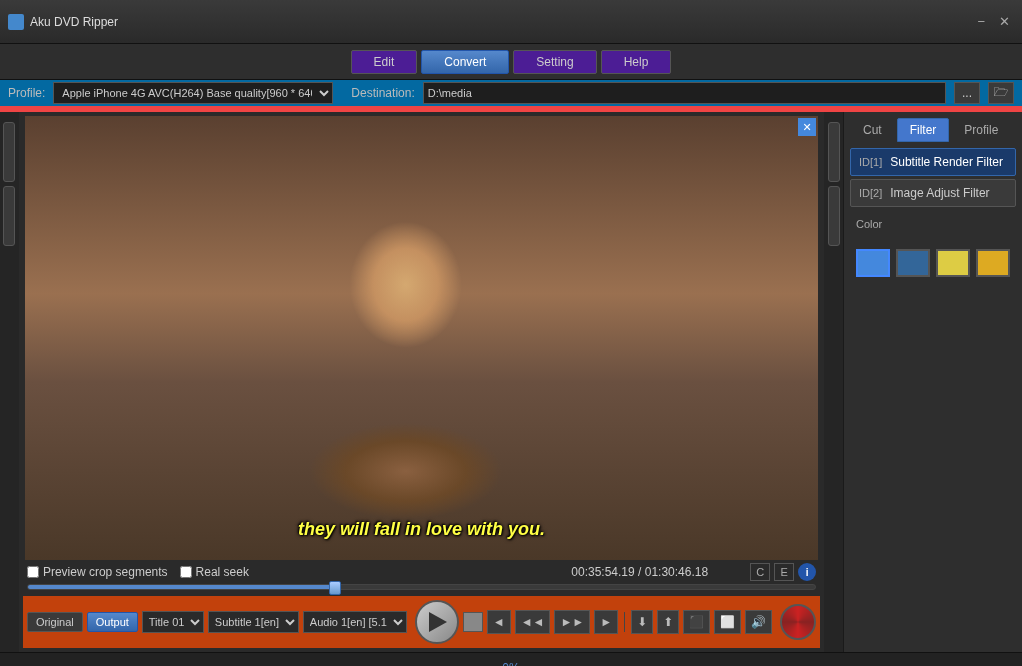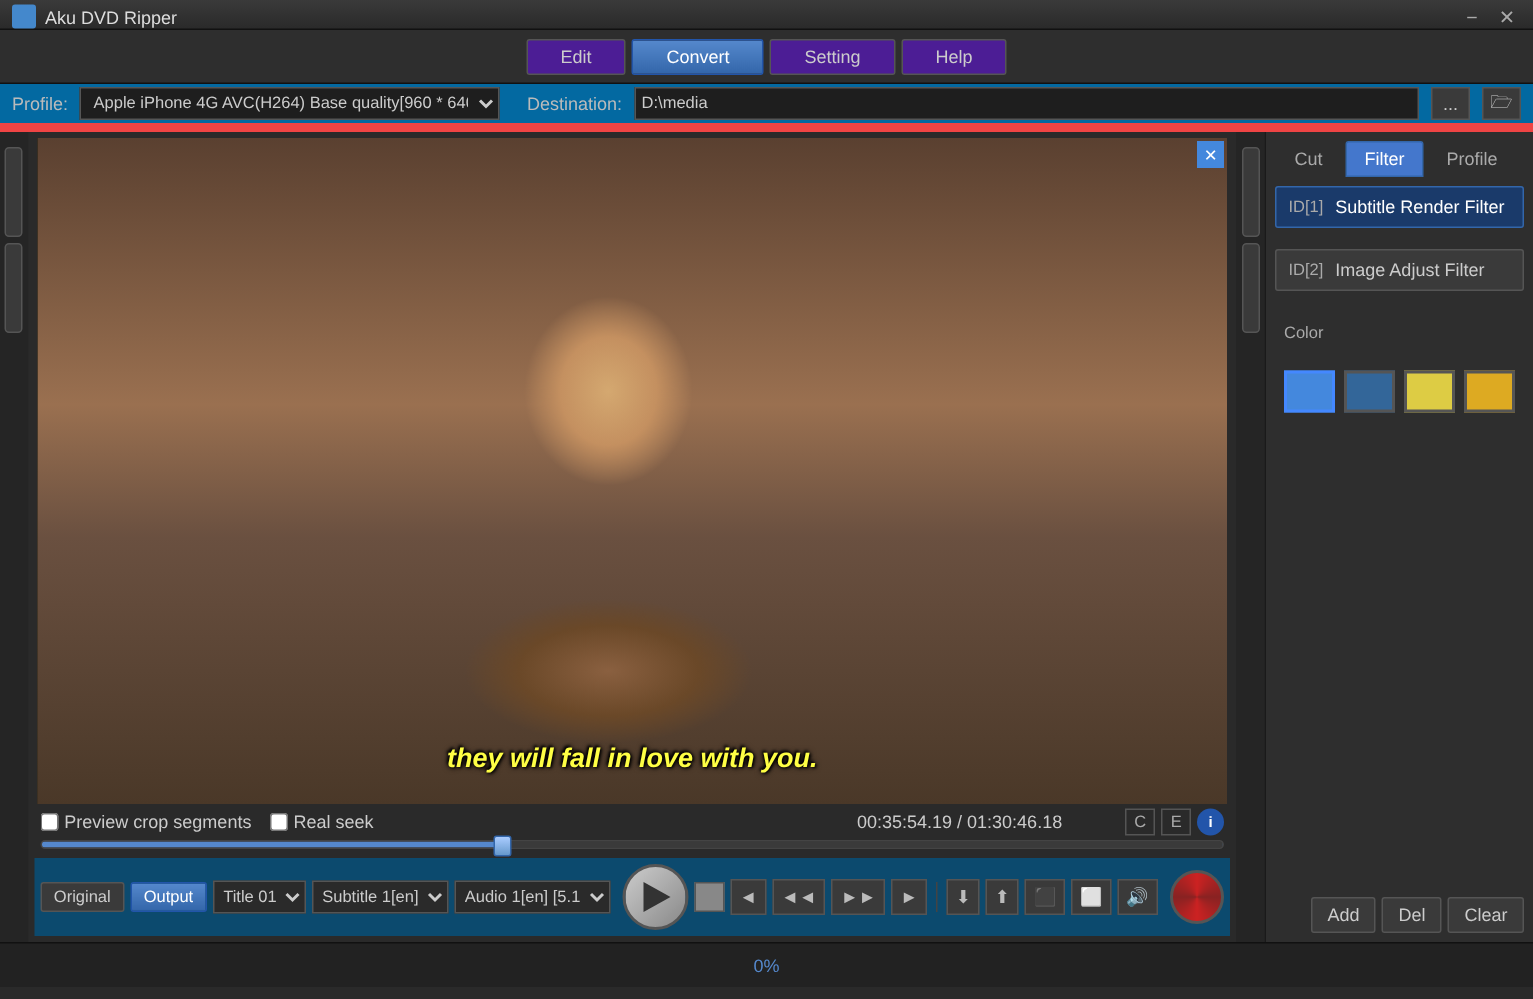--- a/index.html
+++ b/index.html
@@ -9,23 +9,23 @@
       font-size: 12px;
       color: #ccc;
       width: 1022px;
       height: 666px;
       overflow: hidden;
     }
 
     
     #titlebar {
       background: linear-gradient(to bottom, #3a3a3a, #2a2a2a);
-      height: 20px;
-      display: flex;
-      align-items: flex-end;
+      height: 44px;
+      display: flex;
+      align-items: center;
       padding: 0 8px;
       border-bottom: 1px solid #111;
     }
     #titlebar .app-icon {
       width: 16px; height: 16px;
       background: #4488cc;
       border-radius: 2px;
       margin-right: 6px;
       flex-shrink: 0;
     }
@@ -238,21 +238,21 @@
       border-radius: 2px;
       transform: translateX(-50%);
     }
 
     
     #playback-row {
       display: flex;
       align-items: center;
       padding: 4px 4px;
       gap: 4px;
-      background: #0c4a6e;
+      background: #c2410c;
     }
     .original-btn {
       background: #3a3a3a;
       border: 1px solid #555;
       color: #ccc;
       padding: 3px 8px;
       font-size: 11px;
       cursor: pointer;
       border-radius: 2px;
     }
@@ -343,21 +343,21 @@
 
     #panel-content {
       flex: 1;
       padding: 6px;
     }
 
     .filter-item {
       display: flex;
       align-items: center;
       padding: 6px 8px;
-      margin-bottom: 14px;
+      margin-bottom: 3px;
       background: #3a3a3a;
       border: 1px solid #555;
       border-radius: 2px;
       cursor: pointer;
       font-size: 12px;
       color: #ccc;
     }
     .filter-item.selected {
       background: #1a3a6a;
       border-color: #3366aa;
@@ -560,23 +560,18 @@
         <div class="color-label">Color</div>
         <div class="color-swatches">
           <div class="swatch selected" style="background:#4488dd;"></div>
           <div class="swatch" style="background:#336699;"></div>
           <div class="swatch" style="background:#ddcc44;"></div>
           <div class="swatch" style="background:#ddaa22;"></div>
         </div>
       </div>
     </div>
 
-    <div id="panel-buttons">
-      <button class="panel-action-btn">Add</button>
-      <button class="panel-action-btn">Del</button>
-      <button class="panel-action-btn">Clear</button>
-    </div>
   </div>
 </div>
 
 <div id="bottom-bar">
   <span class="progress-text">0%</span>
 </div>
 
 </body></html>

